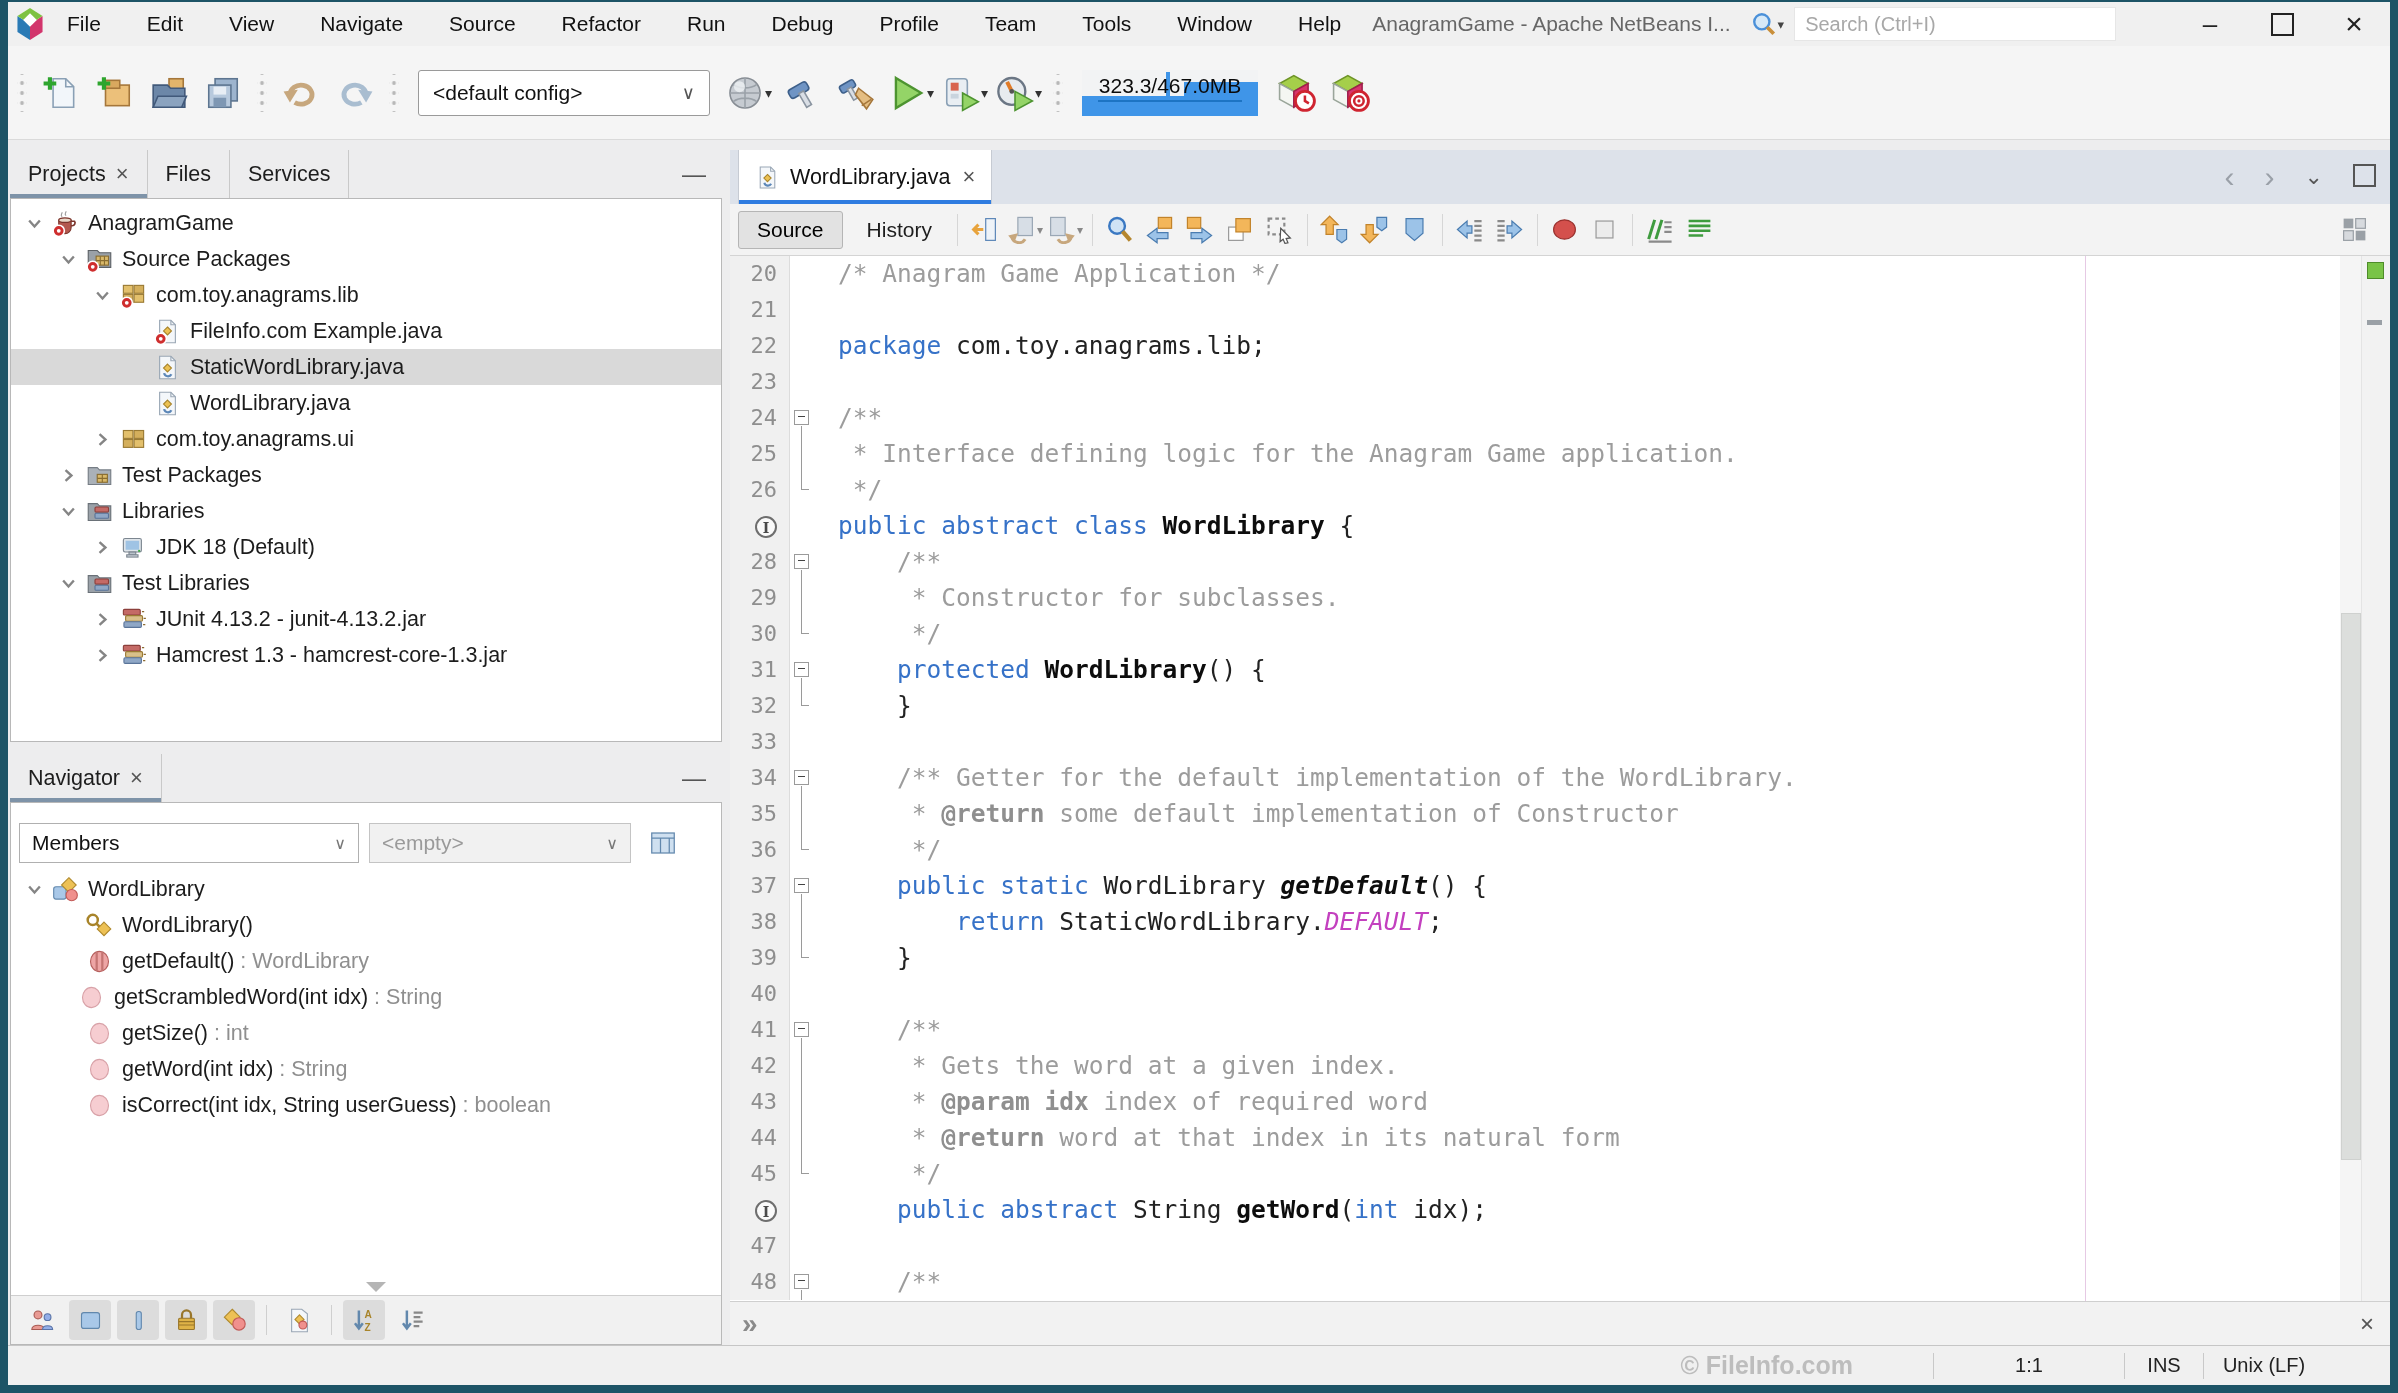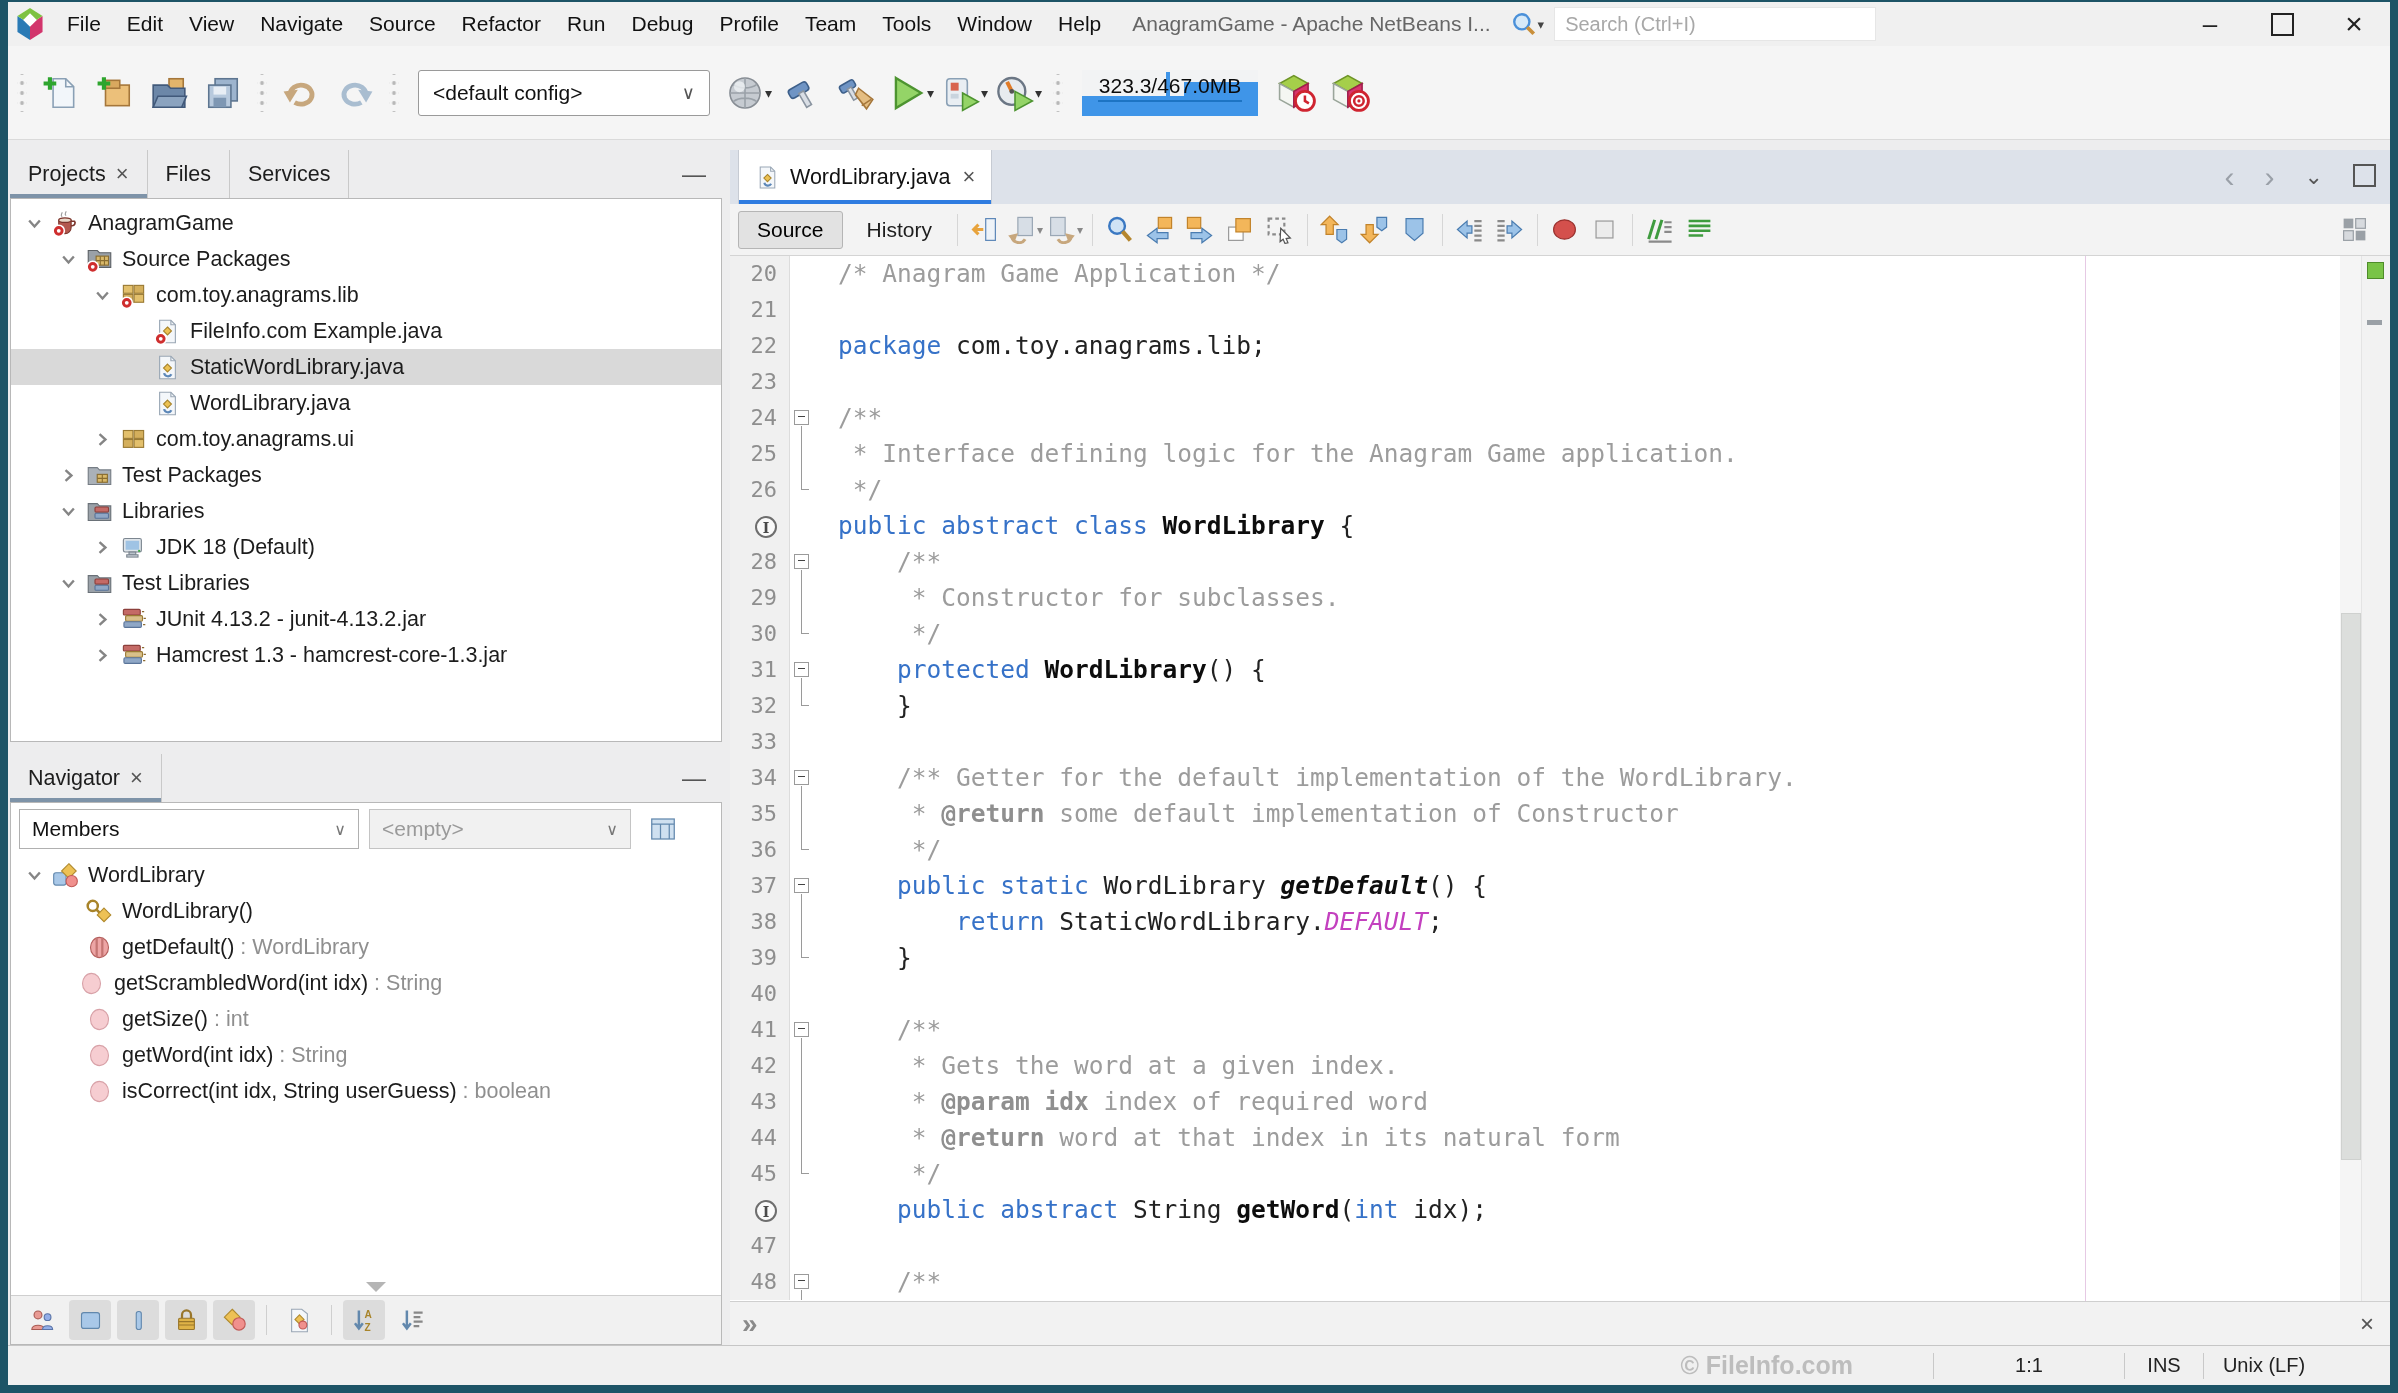--- a/index.html
+++ b/index.html
@@ -61,21 +61,21 @@
   .trow{height:36px;display:flex;align-items:center;font-size:21.5px;color:#1c1c1c;position:relative;}
   .trow.selected{background:#d9d9d9;}
   .texp{width:30px;flex:none;display:flex;justify-content:center;}
   .texp .ic{width:19px;height:19px;}
   .ticon{width:32px;flex:none;display:flex;justify-content:center;}
   .ticon .ic{width:27px;height:27px;}
   .tlabel{margin-left:7px;white-space:nowrap;}
   .ntype{color:#8f8f8f;}
 
   
-  .nav-combos{display:flex;align-items:center;gap:10px;padding:6px 8px;}
+  .nav-combos{display:flex;align-items:center;gap:10px;padding:6px 8px;margin-top:14px;}
   .combo{height:40px;border:1px solid #b0b0b0;display:flex;align-items:center;padding:0 12px;font-size:21px;background:#fff;color:#111;box-sizing:border-box;}
   .combo .cchev{margin-left:auto;color:#777;font-size:16px;}
   .combo.c1{width:340px;}
   .combo.c2{width:262px;background:#f1f1f1;color:#9a9a9a;border-color:#c4c4c4;}
   .colbtn{width:44px;height:40px;display:flex;align-items:center;justify-content:center;background:none;border:none;}
   .colbtn .ic{width:30px;height:30px;}
 
   
   .navfilter{position:absolute;left:0;right:0;bottom:0;height:48px;background:#f1f1f1;border-top:1px solid #cfcfcf;display:flex;align-items:center;padding-left:10px;gap:6px;}
   .fbtn{width:42px;height:40px;display:flex;align-items:center;justify-content:center;border:none;background:none;border-radius:4px;padding:0;}
@@ -155,21 +155,21 @@
         <span class="ic" id="nb-logo">
           <svg viewBox="0 0 24 28">
             <polygon points="12,0 23,7 23,21 12,28 1,21 1,7" fill="#fff"></polygon>
             <polygon points="1,7 12,14 12,28 1,21" fill="#2a7ab5"></polygon>
             <polygon points="23,7 12,14 12,28 23,21" fill="#d2356c"></polygon>
             <polygon points="12,0 23,7 12,14 1,7" fill="#7ec242"></polygon>
             <polygon points="12,4.5 18,10.5 12,16.5 6,10.5" fill="#fff"></polygon>
           </svg>
         </span>
       </span>
-    <span id="menubar" style="display:flex;">
+    <span id="menubar" style="display:flex;gap:20px;">
         <span class="menu-item">File</span>
         <span class="menu-item">Edit</span>
         <span class="menu-item">View</span>
         <span class="menu-item">Navigate</span>
         <span class="menu-item">Source</span>
         <span class="menu-item">Refactor</span>
         <span class="menu-item">Run</span>
         <span class="menu-item">Debug</span>
         <span class="menu-item">Profile</span>
         <span class="menu-item">Team</span>

